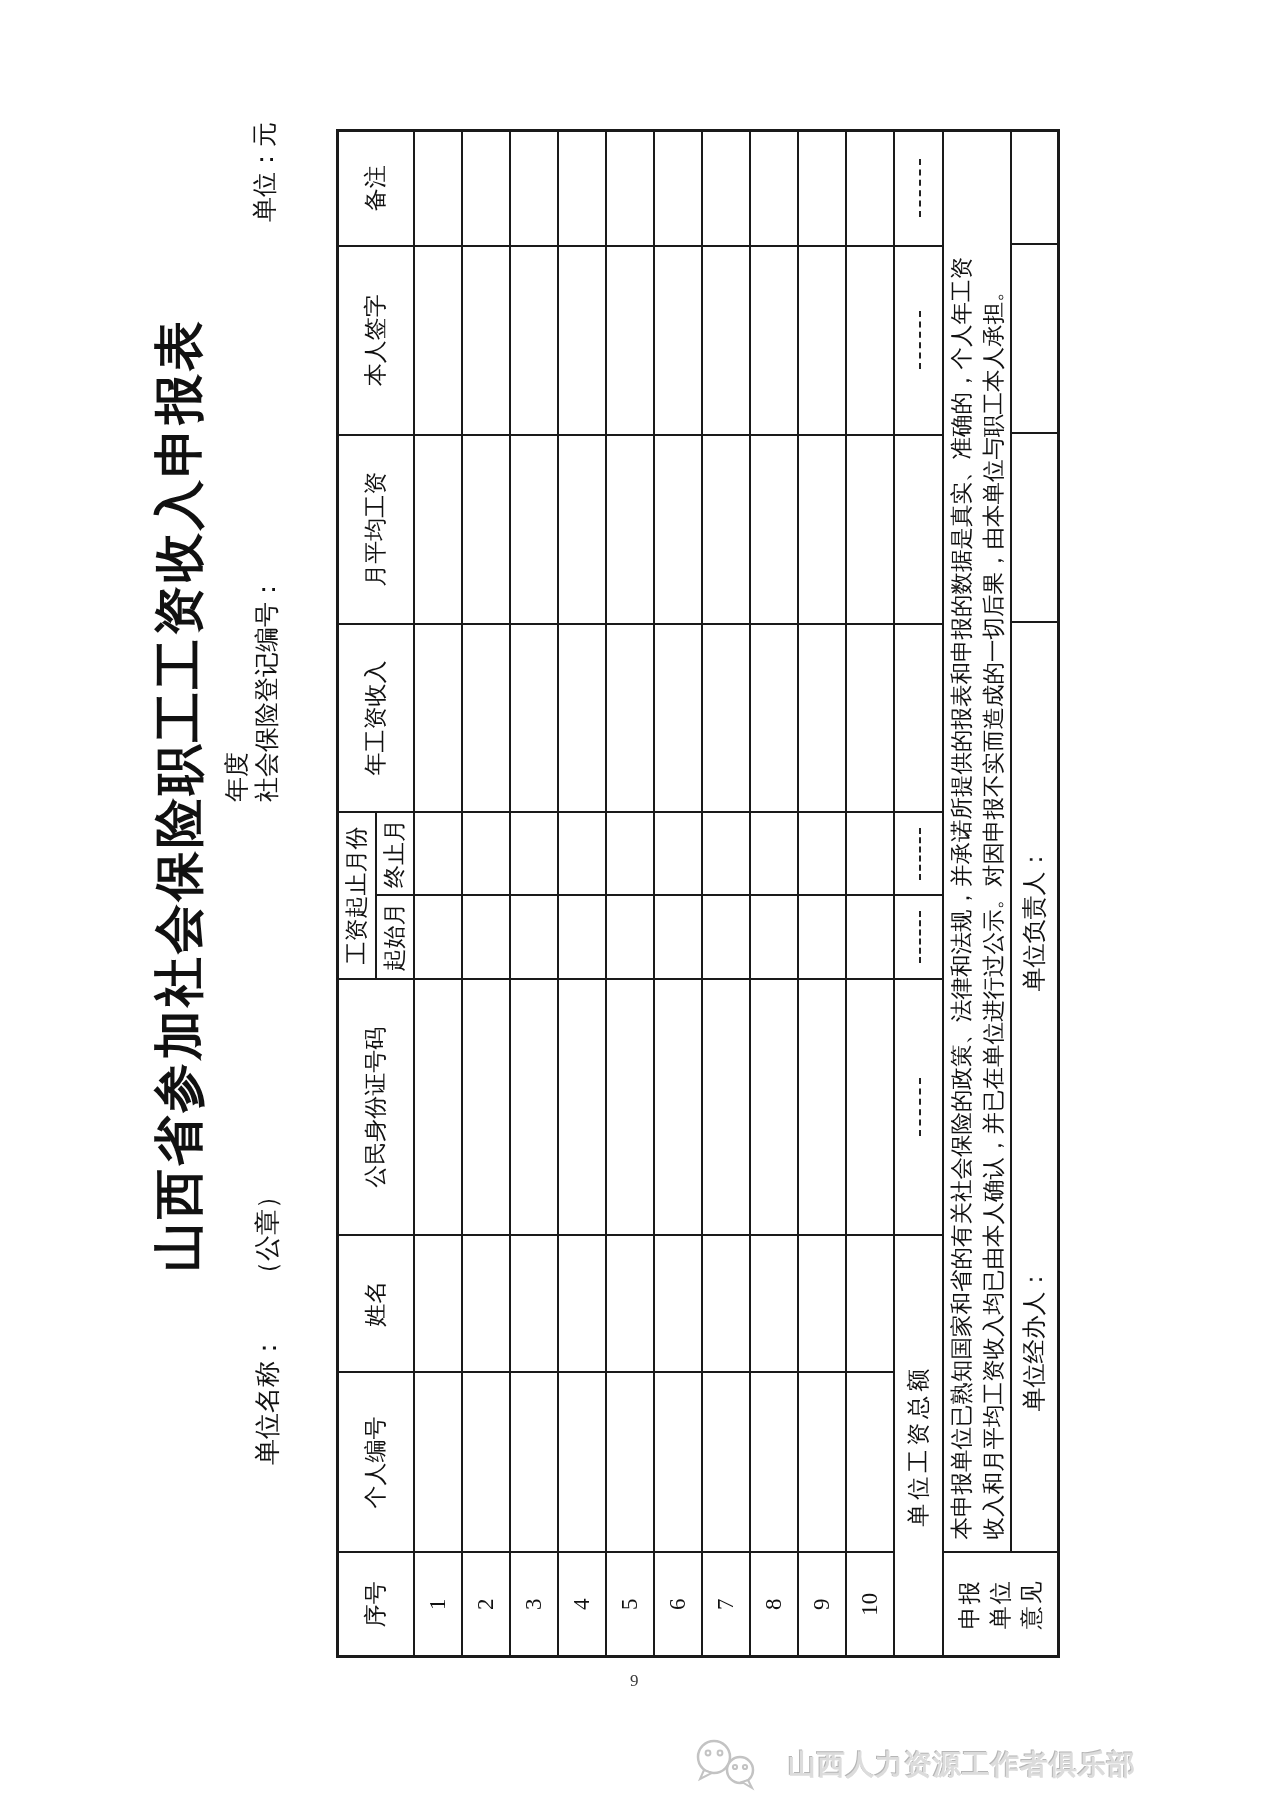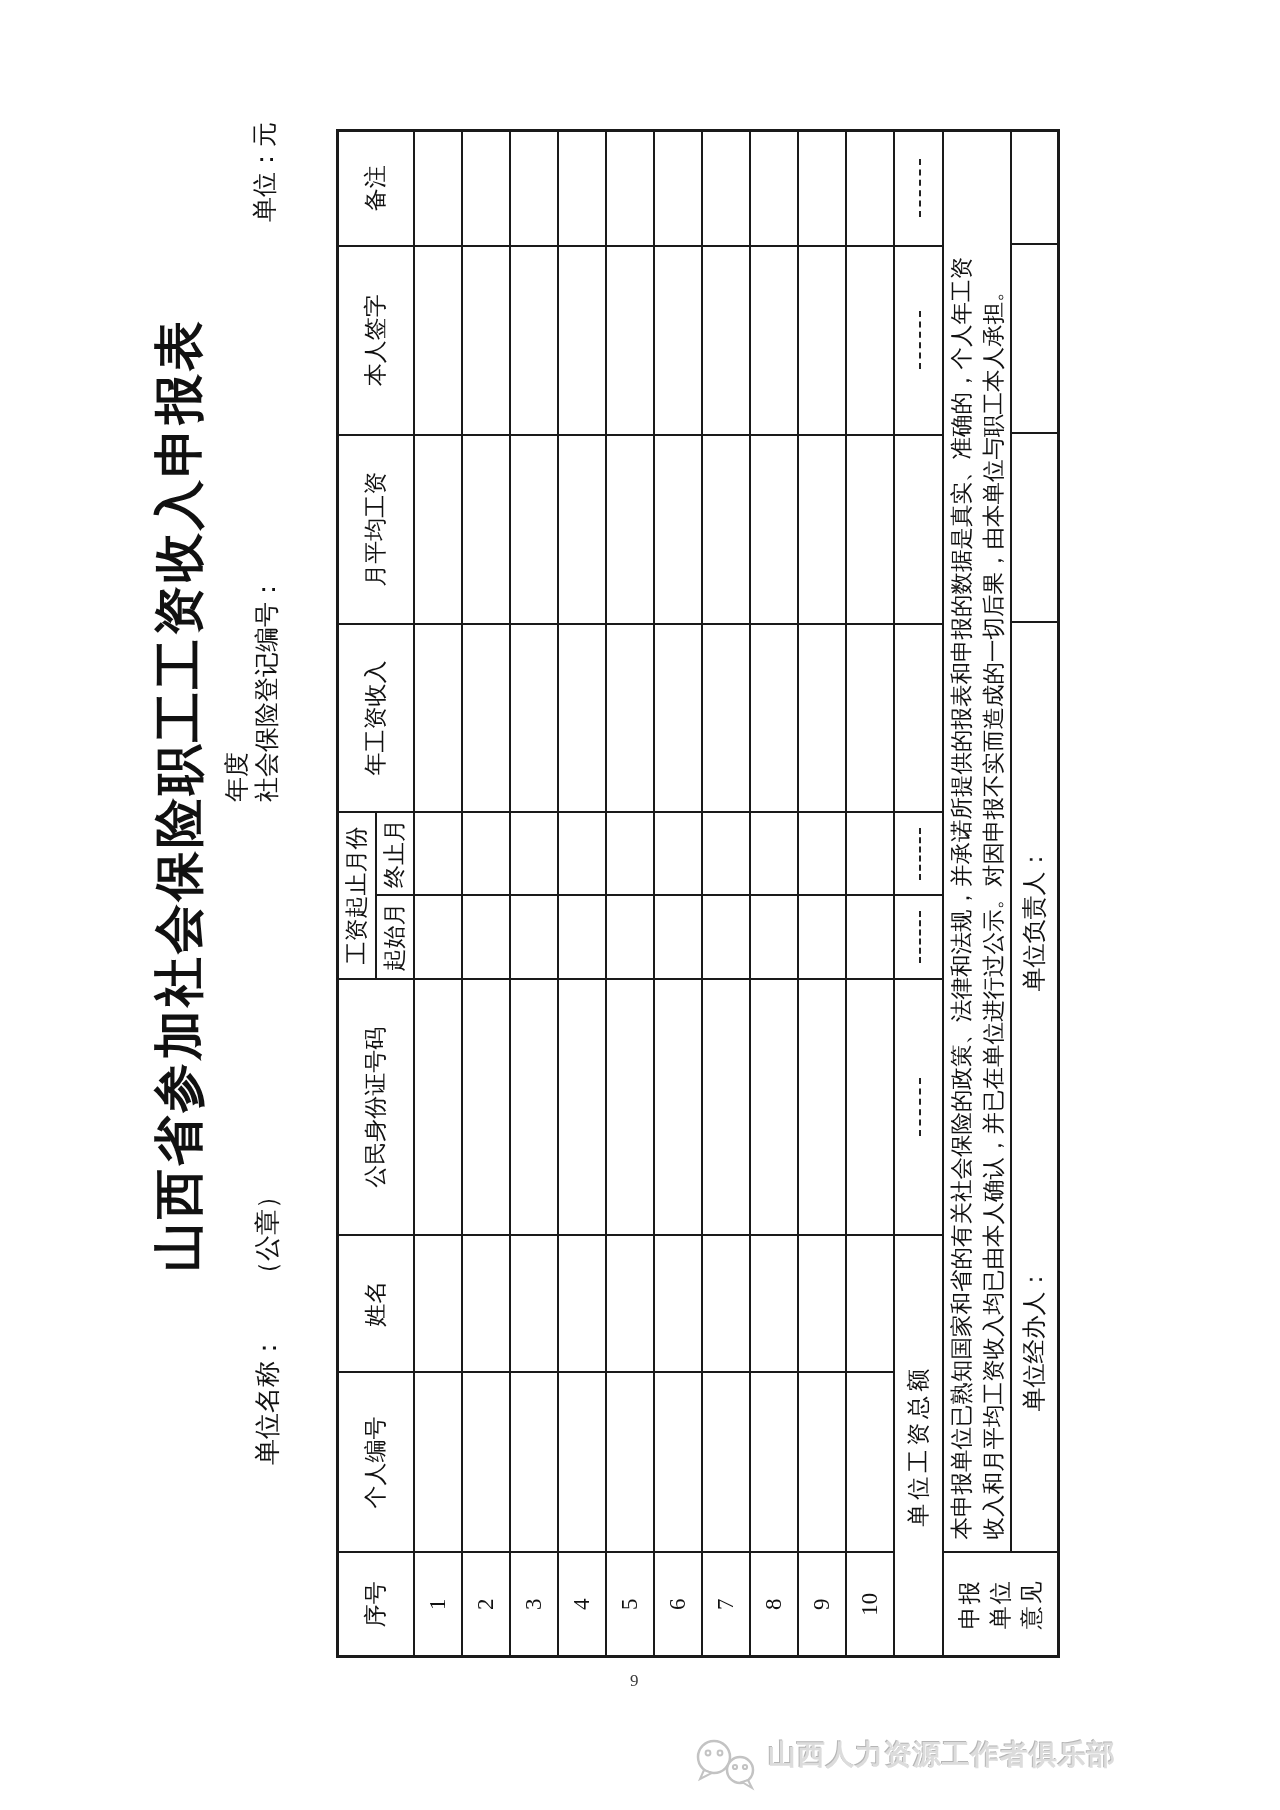--- a/index.html
+++ b/index.html
@@ -59,21 +59,21 @@
   .decl-sign .vdiv.d2 { left:1117px; }
   .decl-sign .vdiv.d3 { left:1306px; }
 
   
   .page-num {
     position:absolute; left:630px; top:1671px;
     font-size:17px; color:#3a3a3a; font-family:"Liberation Serif", serif;
   }
   .watermark {
     position:absolute; left:690px; top:1736px; height:58px;
-    display:flex; gap:0;
+    display:flex; align-items:center; gap:20px;
   }
   .wm-text {
     font-size:28px; font-weight:700; letter-spacing:1px;
     color:#dcdcdc; font-family:"Liberation Sans", sans-serif;
     text-shadow:1px 1px 0 #ffffff, -1px -1px 0 #b5b5b5;
     white-space:nowrap;
   }
 </style>
 </head>
 <body>

